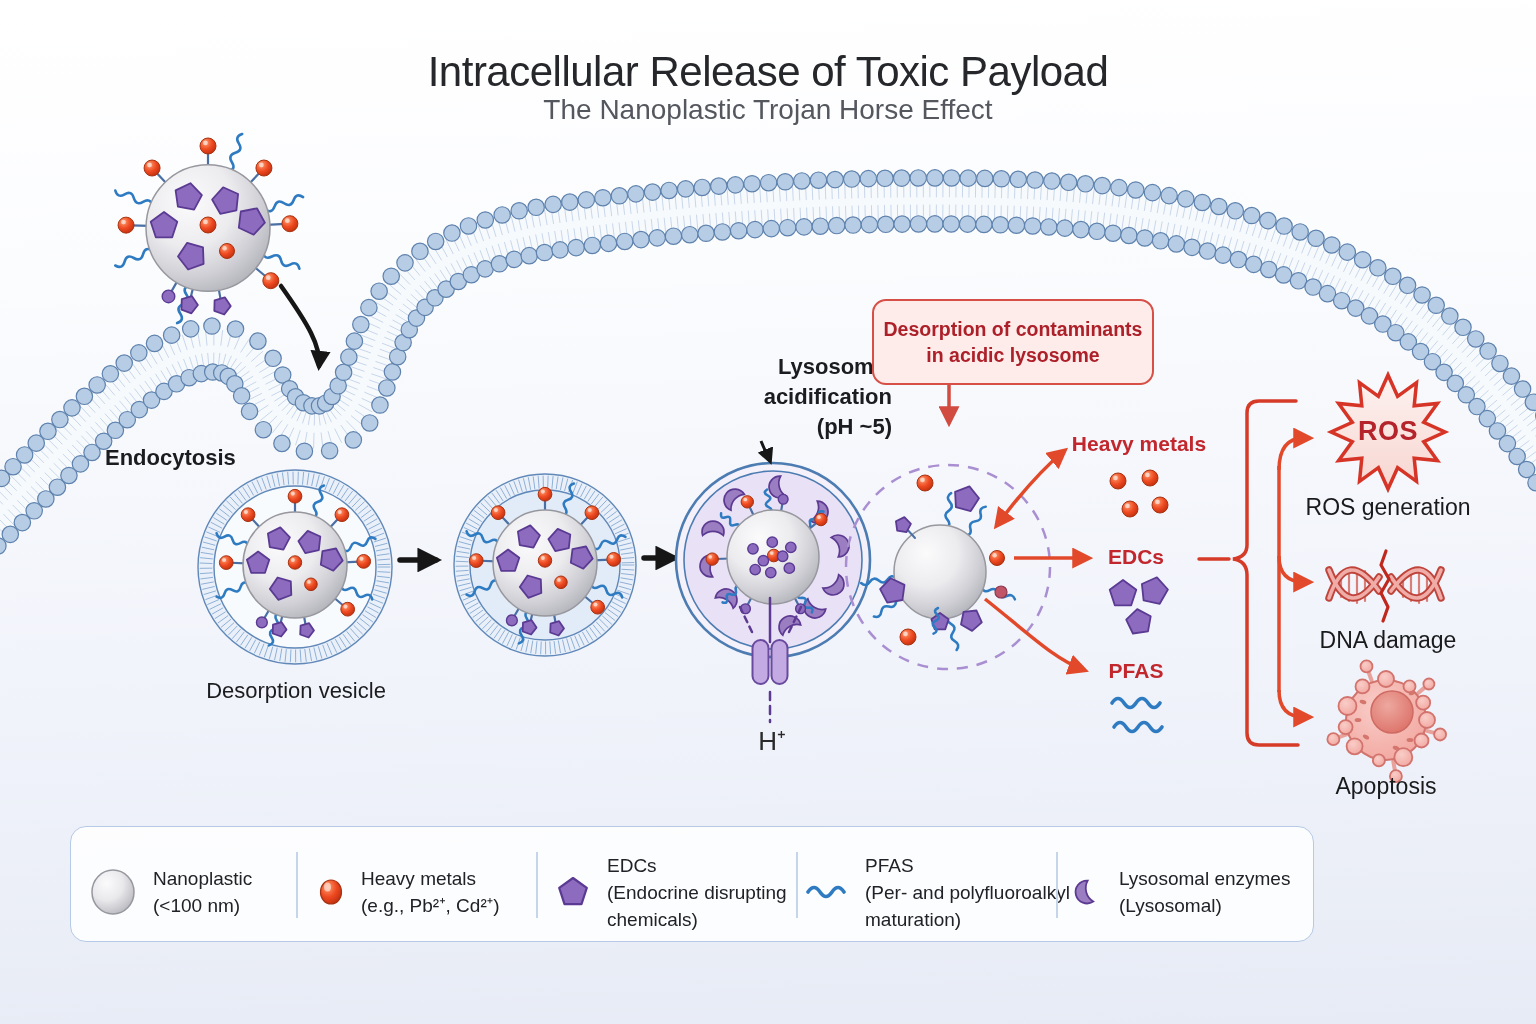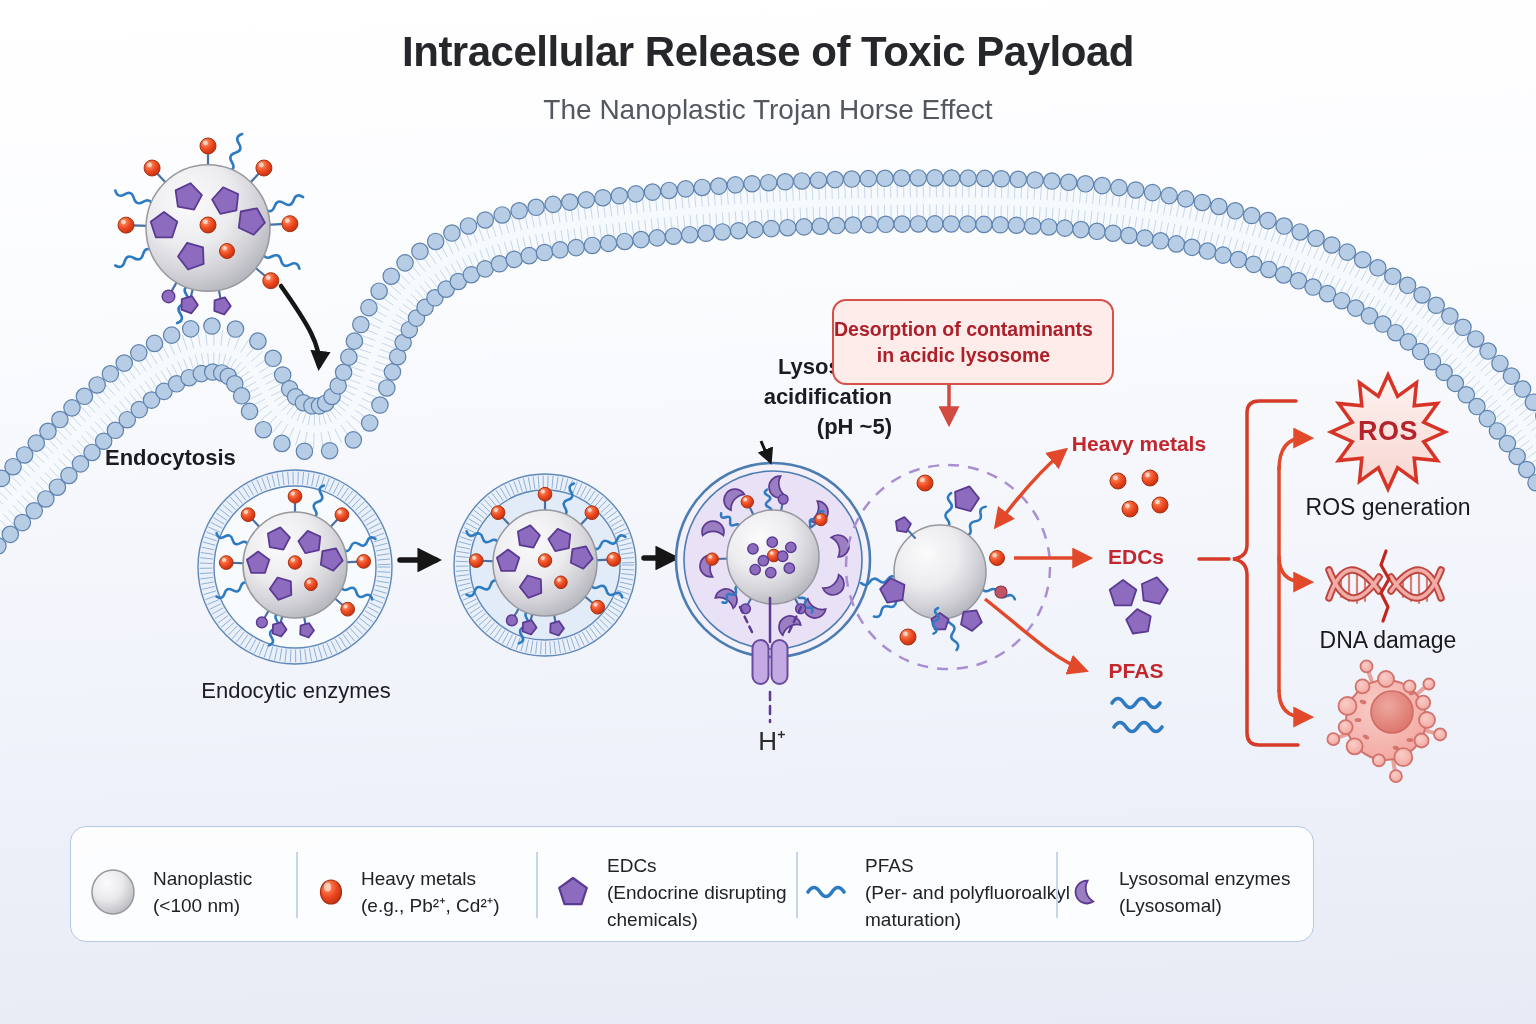--- a/index.html
+++ b/index.html
@@ -4,29 +4,29 @@
 <style>
   html,body{margin:0;padding:0;background:#ffffff;}
   .canvas{
     position:relative;width:1536px;height:1024px;overflow:hidden;
     font-family:"Liberation Sans",sans-serif;
     background:linear-gradient(178deg,#ffffff 0%,#fbfcfe 26%,#f0f3fa 66%,#e7ebf5 100%);
   }
   .abs{position:absolute;}
   .ctr{transform:translateX(-50%);text-align:center;}
   .prelines{white-space:pre-line;text-align:right;}
-  .title{font-size:42px;font-weight:bold;color:#26272b;letter-spacing:-0.5px;}
+  .title{font-size:42px;font-weight:normal;color:#26272b;letter-spacing:-0.5px;margin-top:20px;}
   .subtitle{font-size:28px;color:#54575e;}
   .stage-label{font-size:22px;color:#1b1c1f;line-height:30px;}
   .bold{font-weight:bold;}
   .red-label{font-size:21px;font-weight:bold;color:#c1272d;}
   .callout{
     width:278px;height:82px;border-radius:14px;background:#fdecea;border:2.5px solid #d65048;
-    display:flex;align-items:center;text-align:center;
-    font-size:19.5px;font-weight:bold;color:#ad2029;line-height:26px;
+    display:flex;align-items:center;justify-content:center;text-align:center;
+    font-size:19.5px;font-weight:bold;color:#ad2029;line-height:26px;margin-left:40px;
   }
   .ros-text{font-size:27px;font-weight:bold;color:#b5232b;letter-spacing:0.5px;}
   .outcome-label{font-size:23px;color:#191a1c;}
   .legend-box{
     left:70px;top:826px;width:1242px;height:114px;border-radius:16px;
     background:rgba(255,255,255,0.85);border:1.5px solid #b6c9e6;
   }
   .legend-item{position:absolute;top:852px;height:80px;display:flex;align-items:center;gap:17px;}
   .legend-text{font-size:19px;color:#202227;line-height:27px;}
   .legend-name{}
@@ -1447,38 +1447,39 @@
         <ellipse cx="1410" cy="740" rx="3.4" ry="2" transform="rotate(0 1410 740)" fill="#d4766e"></ellipse>
         <ellipse cx="1396" cy="748" rx="3.4" ry="2" transform="rotate(20 1396 748)" fill="#d4766e"></ellipse>
         <ellipse cx="1358" cy="720" rx="3.4" ry="2" transform="rotate(0 1358 720)" fill="#d4766e"></ellipse>
       </g>
   </svg>
 
   <div class="abs ctr title" style="left:768px;top:28px;width:1200px">Intracellular Release of Toxic Payload</div>
   <div class="abs ctr subtitle" style="left:768px;top:94px;width:1000px">The Nanoplastic Trojan Horse Effect</div>
 
   <div class="abs stage-label bold" style="left:105px;top:443px">Endocytosis</div>
-  <div class="abs ctr stage-label" style="left:296px;top:676px;width:300px">Endocytic enzymes</div>
+  <div class="abs ctr stage-label" style="left:296px;top:676px;width:300px">Desorption vesicle</div>
   <div class="abs ctr stage-label bold prelines" style="left:742px;top:352px;width:300px">Lysosomal
 acidification
 (pH ~5)</div>
   <div class="abs ctr" style="left:772px;top:722px;width:80px;font-size:26px;color:#2a2a2a">H⁺</div>
 
   <div class="abs callout prelines" style="left:832px;top:299px">
     <span>Desorption of contaminants
 in acidic lysosome</span>
   </div>
 
   <div class="abs ctr red-label" style="left:1139px;top:432px;width:240px">Heavy metals</div>
   <div class="abs ctr red-label" style="left:1136px;top:545px;width:200px">EDCs</div>
   <div class="abs ctr red-label" style="left:1136px;top:659px;width:200px">PFAS</div>
 
   <div class="abs ctr ros-text" style="left:1388px;top:416px;width:160px">ROS</div>
   <div class="abs ctr outcome-label" style="left:1388px;top:494px;width:300px">ROS generation</div>
   <div class="abs ctr outcome-label" style="left:1388px;top:627px;width:300px">DNA damage</div>
+  <div class="abs ctr outcome-label" style="left:1386px;top:773px;width:300px">Apoptosis</div>
 
   <div class="abs legend-box"></div>
   <div id="legend-items">
       <div class="legend-item" style="left: 90px;">
         <span>
           <svg width="46" height="46" viewBox="0 0 46 46">
             <defs>
               <radialGradient id="lgS" cx="35%" cy="30%" r="78%">
                 <stop offset="0" stop-color="#fbfbfc"></stop>
                 <stop offset="0.5" stop-color="#e9e9ec"></stop>

